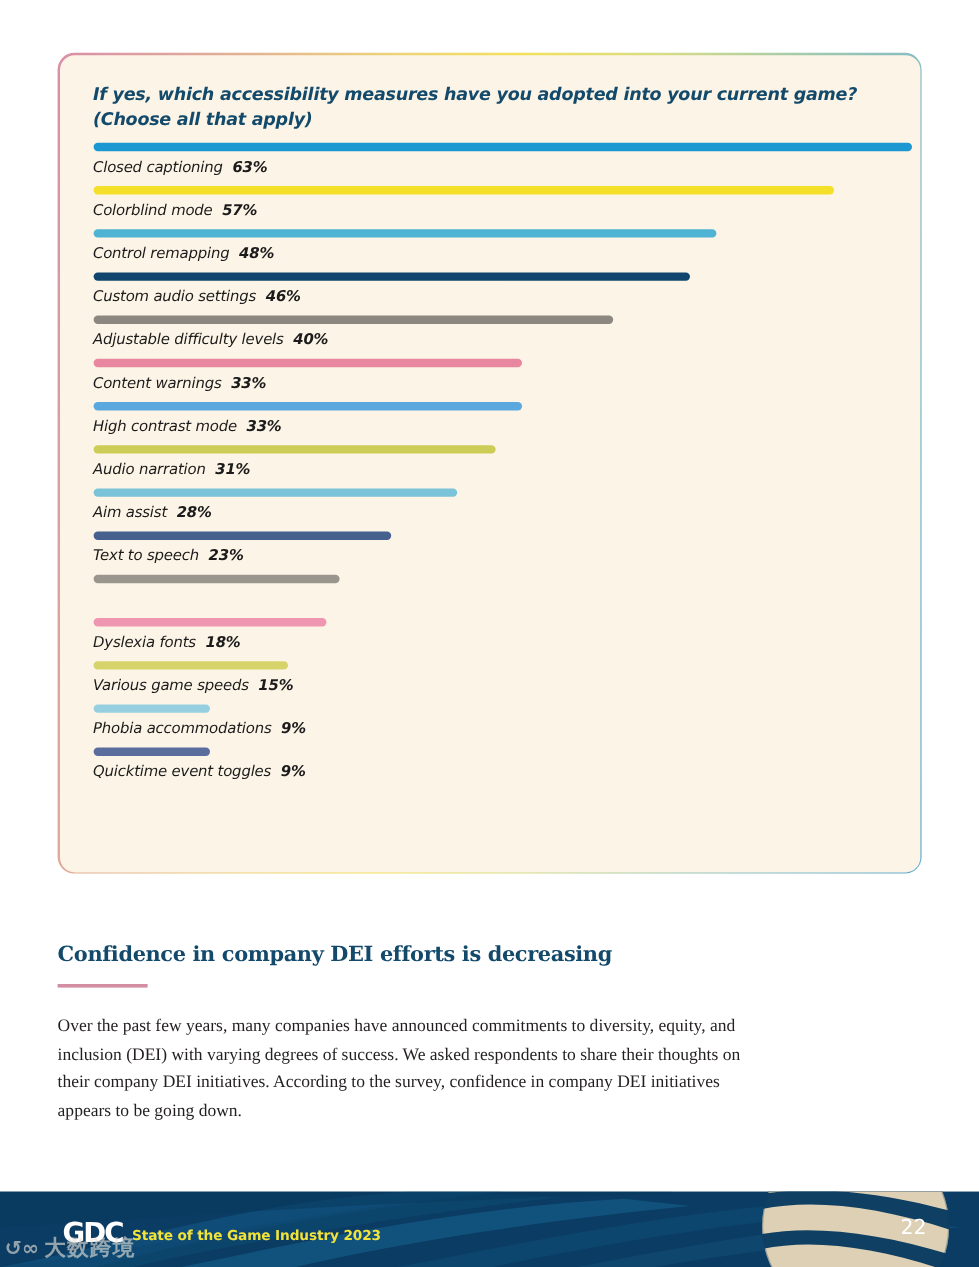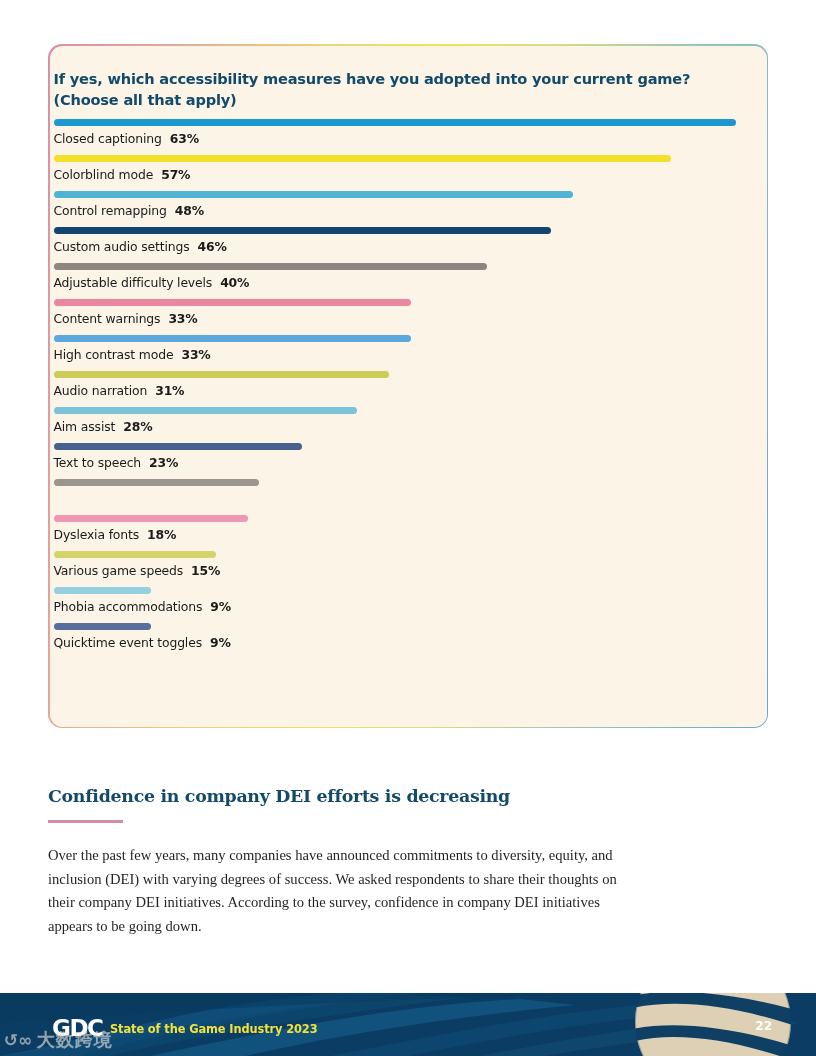--- a/index.html
+++ b/index.html
@@ -34,22 +34,23 @@
         #7fb9c9 88%,
         #5fa9cd 100%);
     box-sizing: border-box;
   }
   .card {
     width: 100%;
     height: 100%;
     background: #fcf4e6;
     border-radius: 12.5px;
     box-sizing: border-box;
-    padding: 22px 20px 10px 4px;
+    padding: 22px 20px 10px 28px;
     position: relative;
+    font-style: italic;
   }
 
   .chart-title {
     color: #134a6b;
     font-family: "DejaVu Sans", sans-serif;
     font-weight: bold;
     font-size: 14.6px;
     line-height: 21px;
     letter-spacing: -0.2px;
     margin: 0 0 2px 0;
@@ -148,22 +149,22 @@
     font-weight: bold;
     font-size: 11.4px;
     color: #f2e23c;
     letter-spacing: -0.1px;
   }
   .page-num {
     position: absolute;
     right: 44px;
     bottom: 23px;
     font-family: "DejaVu Sans", sans-serif;
-    font-size: 12px;
-    font-weight: bold;
+    font-size: 17px;
+    font-weight: normal;
     color: #ffffff;
     z-index: 6;
   }
   .sphere {
     position: absolute;
     right: 18px;
     bottom: 0;
     width: 170px;
     height: 94px;
     z-index: 4;

